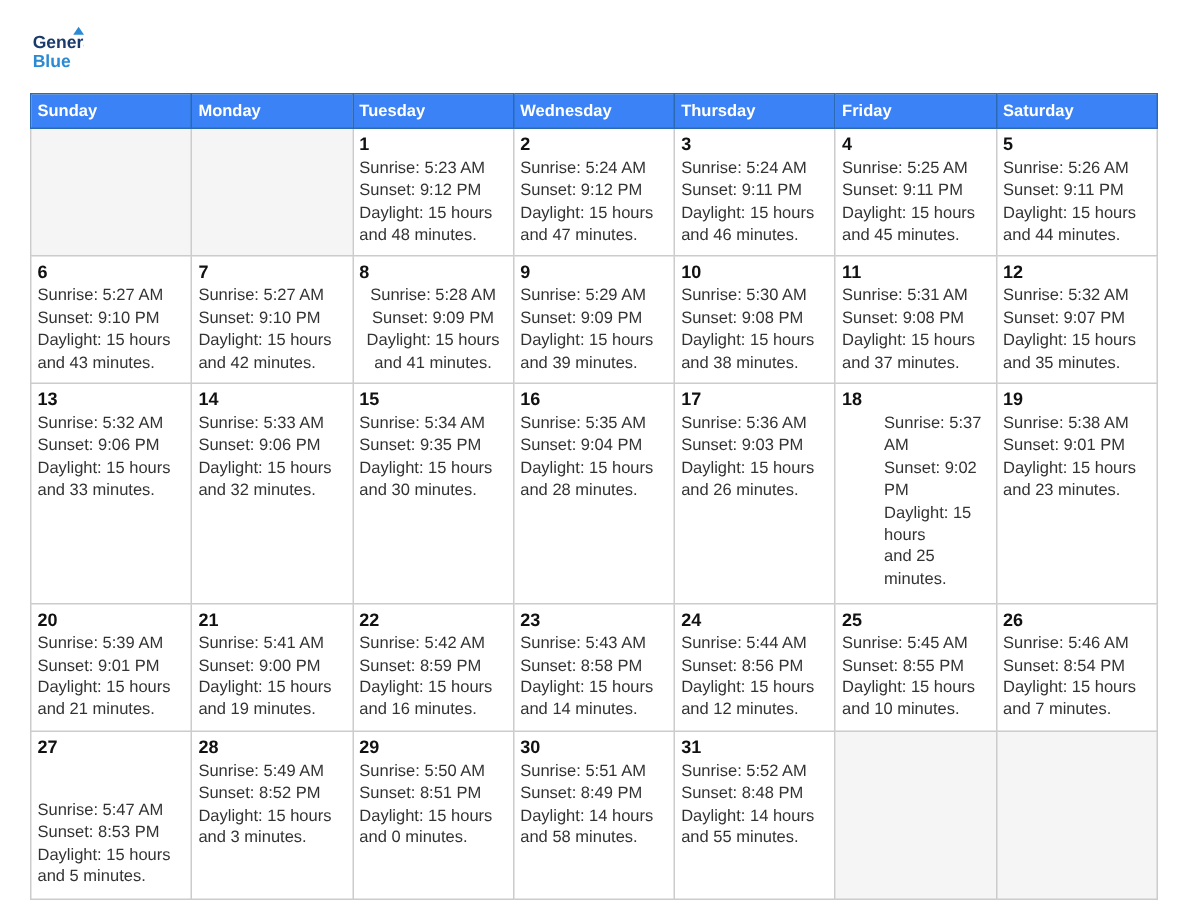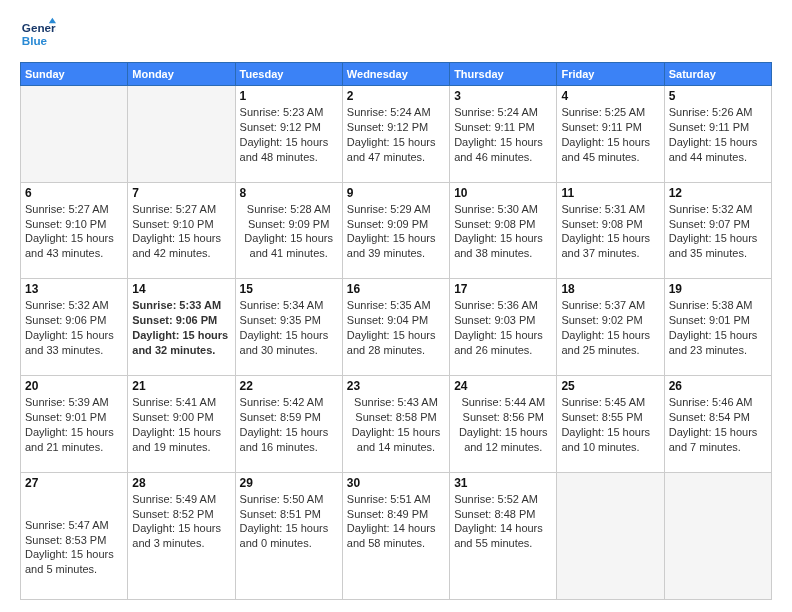--- a/index.html
+++ b/index.html
@@ -210,21 +210,21 @@
         <tr>
           <td>
             <span class="day-num">13</span>
             <div class="cell-text" style="white-space: pre-line;">Sunrise: 5:32 AM
 Sunset: 9:06 PM
 Daylight: 15 hours
 and 33 minutes.</div>
           </td>
           <td>
             <span class="day-num">14</span>
-            <div class="cell-text" style="white-space: pre-line; font-weight: bold;">Sunrise: 5:33 AM
+            <div class="cell-text" style="white-space: pre-line;">Sunrise: 5:33 AM
 Sunset: 9:06 PM
 Daylight: 15 hours
 and 32 minutes.</div>
           </td>
           <td>
             <span class="day-num">15</span>
             <div class="cell-text" style="white-space: pre-line;">Sunrise: 5:34 AM
 Sunset: 9:35 PM
 Daylight: 15 hours
 and 30 minutes.</div>
@@ -238,21 +238,21 @@
           </td>
           <td>
             <span class="day-num">17</span>
             <div class="cell-text" style="white-space: pre-line;">Sunrise: 5:36 AM
 Sunset: 9:03 PM
 Daylight: 15 hours
 and 26 minutes.</div>
           </td>
           <td>
             <span class="day-num">18</span>
-            <div class="cell-text" style="white-space: pre-line;">Sunrise: 5:37 AM
+            <div class="cell-text" style="white-space: pre-line; margin-left: 28px;">Sunrise: 5:37 AM
 Sunset: 9:02 PM
 Daylight: 15 hours
 and 25 minutes.</div>
           </td>
           <td>
             <span class="day-num">19</span>
             <div class="cell-text" style="white-space: pre-line;">Sunrise: 5:38 AM
 Sunset: 9:01 PM
 Daylight: 15 hours
 and 23 minutes.</div>
@@ -275,28 +275,28 @@
           </td>
           <td>
             <span class="day-num">22</span>
             <div class="cell-text" style="white-space: pre-line;">Sunrise: 5:42 AM
 Sunset: 8:59 PM
 Daylight: 15 hours
 and 16 minutes.</div>
           </td>
           <td>
             <span class="day-num">23</span>
-            <div class="cell-text" style="white-space: pre-line; text-align: center;">Sunrise: 5:43 AM
+            <div class="cell-text" style="white-space: pre-line;">Sunrise: 5:43 AM
 Sunset: 8:58 PM
 Daylight: 15 hours
 and 14 minutes.</div>
           </td>
           <td>
             <span class="day-num">24</span>
-            <div class="cell-text" style="white-space: pre-line; text-align: center;">Sunrise: 5:44 AM
+            <div class="cell-text" style="white-space: pre-line;">Sunrise: 5:44 AM
 Sunset: 8:56 PM
 Daylight: 15 hours
 and 12 minutes.</div>
           </td>
           <td>
             <span class="day-num">25</span>
             <div class="cell-text" style="white-space: pre-line;">Sunrise: 5:45 AM
 Sunset: 8:55 PM
 Daylight: 15 hours
 and 10 minutes.</div>

